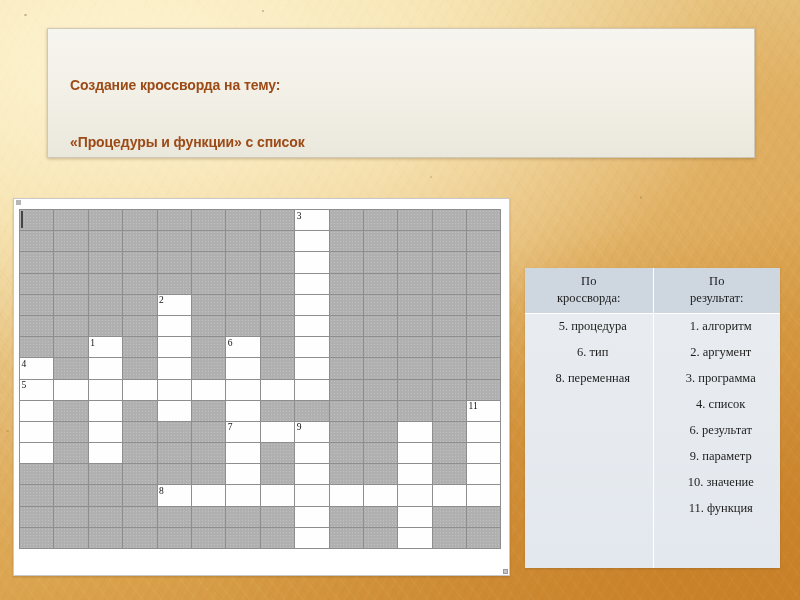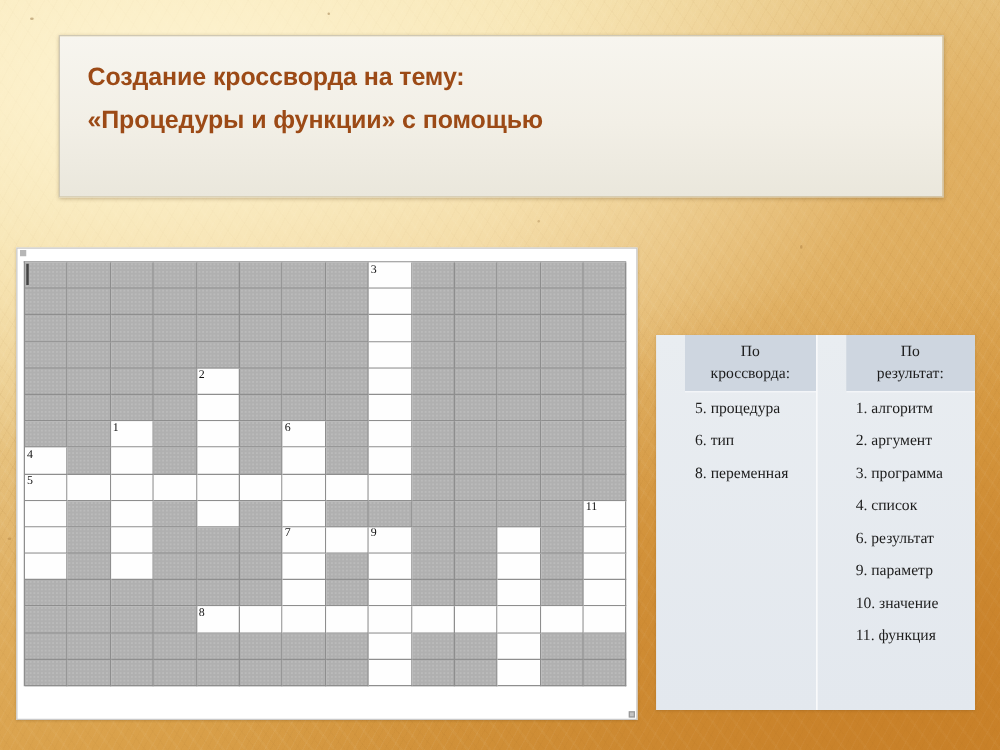--- a/index.html
+++ b/index.html
@@ -40,24 +40,25 @@
     height: 130px;
     background: linear-gradient(180deg, #f7f5ef 0%, #f2efe6 55%, #eae7dc 100%);
     border: 1px solid #cfc8b4;
     box-shadow: 0 1px 3px rgba(90,60,20,0.30);
     padding: 16px 0 0 22px;
   }
 
   #title-banner .tline {
     color: #9c4a16;
     font-weight: bold;
-    font-size: 20px;
+    font-size: 14px;
     line-height: 34px;
     letter-spacing: -0.1px;
     white-space: nowrap;
+    margin-top: 23px;
   }
 
   
   #crossword-panel {
     position: absolute;
     left: 13px;
     top: 198px;
     width: 497px;
     height: 378px;
     background: #ffffff;
@@ -146,40 +147,40 @@
     display: flex;
     background: #e6eaef;
     box-shadow: 0 1px 2px rgba(90,60,20,0.22);
   }
 
   .clue-col {
     width: 50%;
     display: flex;
     flex-direction: column;
     background: linear-gradient(180deg, #e9edf1 0%, #e3e8ee 100%);
-    padding-left: 23px;
   }
 
   .clue-col + .clue-col {
     border-left: 1px solid #ffffff;
   }
 
   .clue-head {
     background: #ced6e0;
     color: #1d1d1d;
     font-size: 12.5px;
     line-height: 17px;
     text-align: center;
     padding: 5px 2px 6px;
     font-family: "Liberation Serif", serif;
     border-bottom: 1px solid #ffffff;
   }
 
   .clue-items {
     padding: 5px 0 0 8px;
+    text-align: center;
   }
 
   .clue-item {
     font-size: 12.5px;
     line-height: 15px;
     color: #1d1d1d;
     font-family: "Liberation Serif", serif;
     margin-bottom: 11px;
     white-space: nowrap;
   }
@@ -189,21 +190,21 @@
 
 <div class="speck" style="left:24px;  top:14px;  width:3px; height:2px;"></div>
 <div class="speck" style="left:262px; top:10px;  width:2px; height:2px;"></div>
 <div class="speck" style="left:430px; top:176px; width:2px; height:2px; background:rgba(110,66,14,0.22);"></div>
 <div class="speck" style="left:640px; top:196px; width:2px; height:3px; background:rgba(110,66,14,0.22);"></div>
 <div class="speck" style="left:770px; top:330px; width:2px; height:2px; background:rgba(110,66,14,0.22);"></div>
 <div class="speck" style="left:6px;   top:430px; width:3px; height:2px; background:rgba(110,66,14,0.20);"></div>
 
 <div id="title-banner">
   <div class="tline">Создание кроссворда на тему:</div>
-  <div class="tline">«Процедуры и функции» с помощью</div>
+  <div class="tline">«Процедуры и функции» с список</div>
 </div>
 
 <div id="crossword-panel">
   <div id="panel-corner-mark"></div>
   <div id="crossword-grid">
       <div class="cw-row">
         <div class="cw-cell block"></div>
         <div class="cw-cell block"></div>
         <div class="cw-cell block"></div>
         <div class="cw-cell block"></div>

